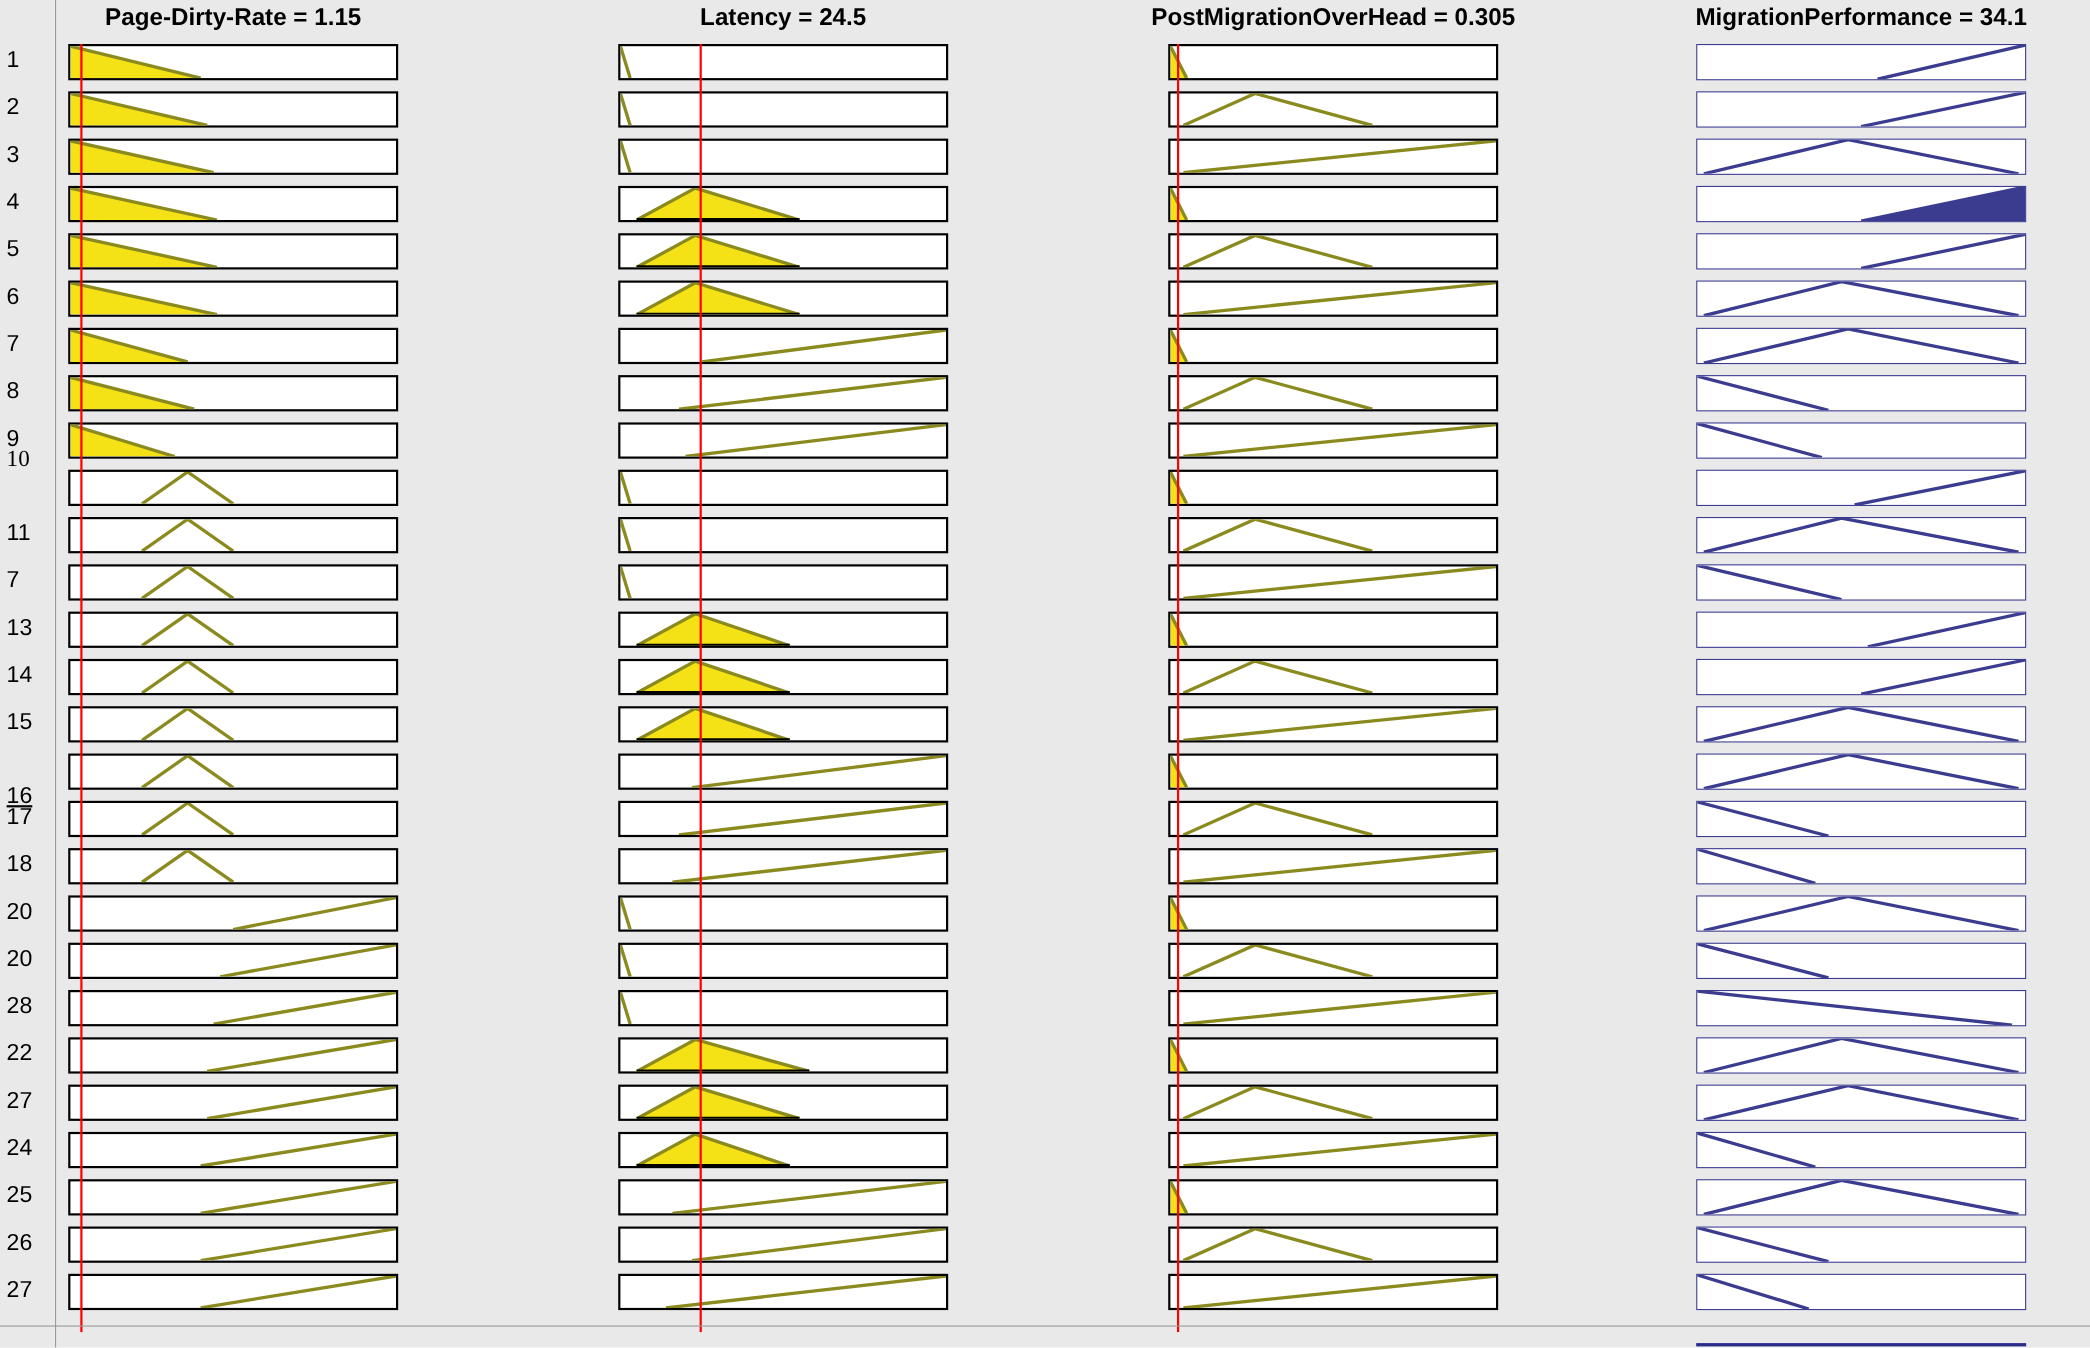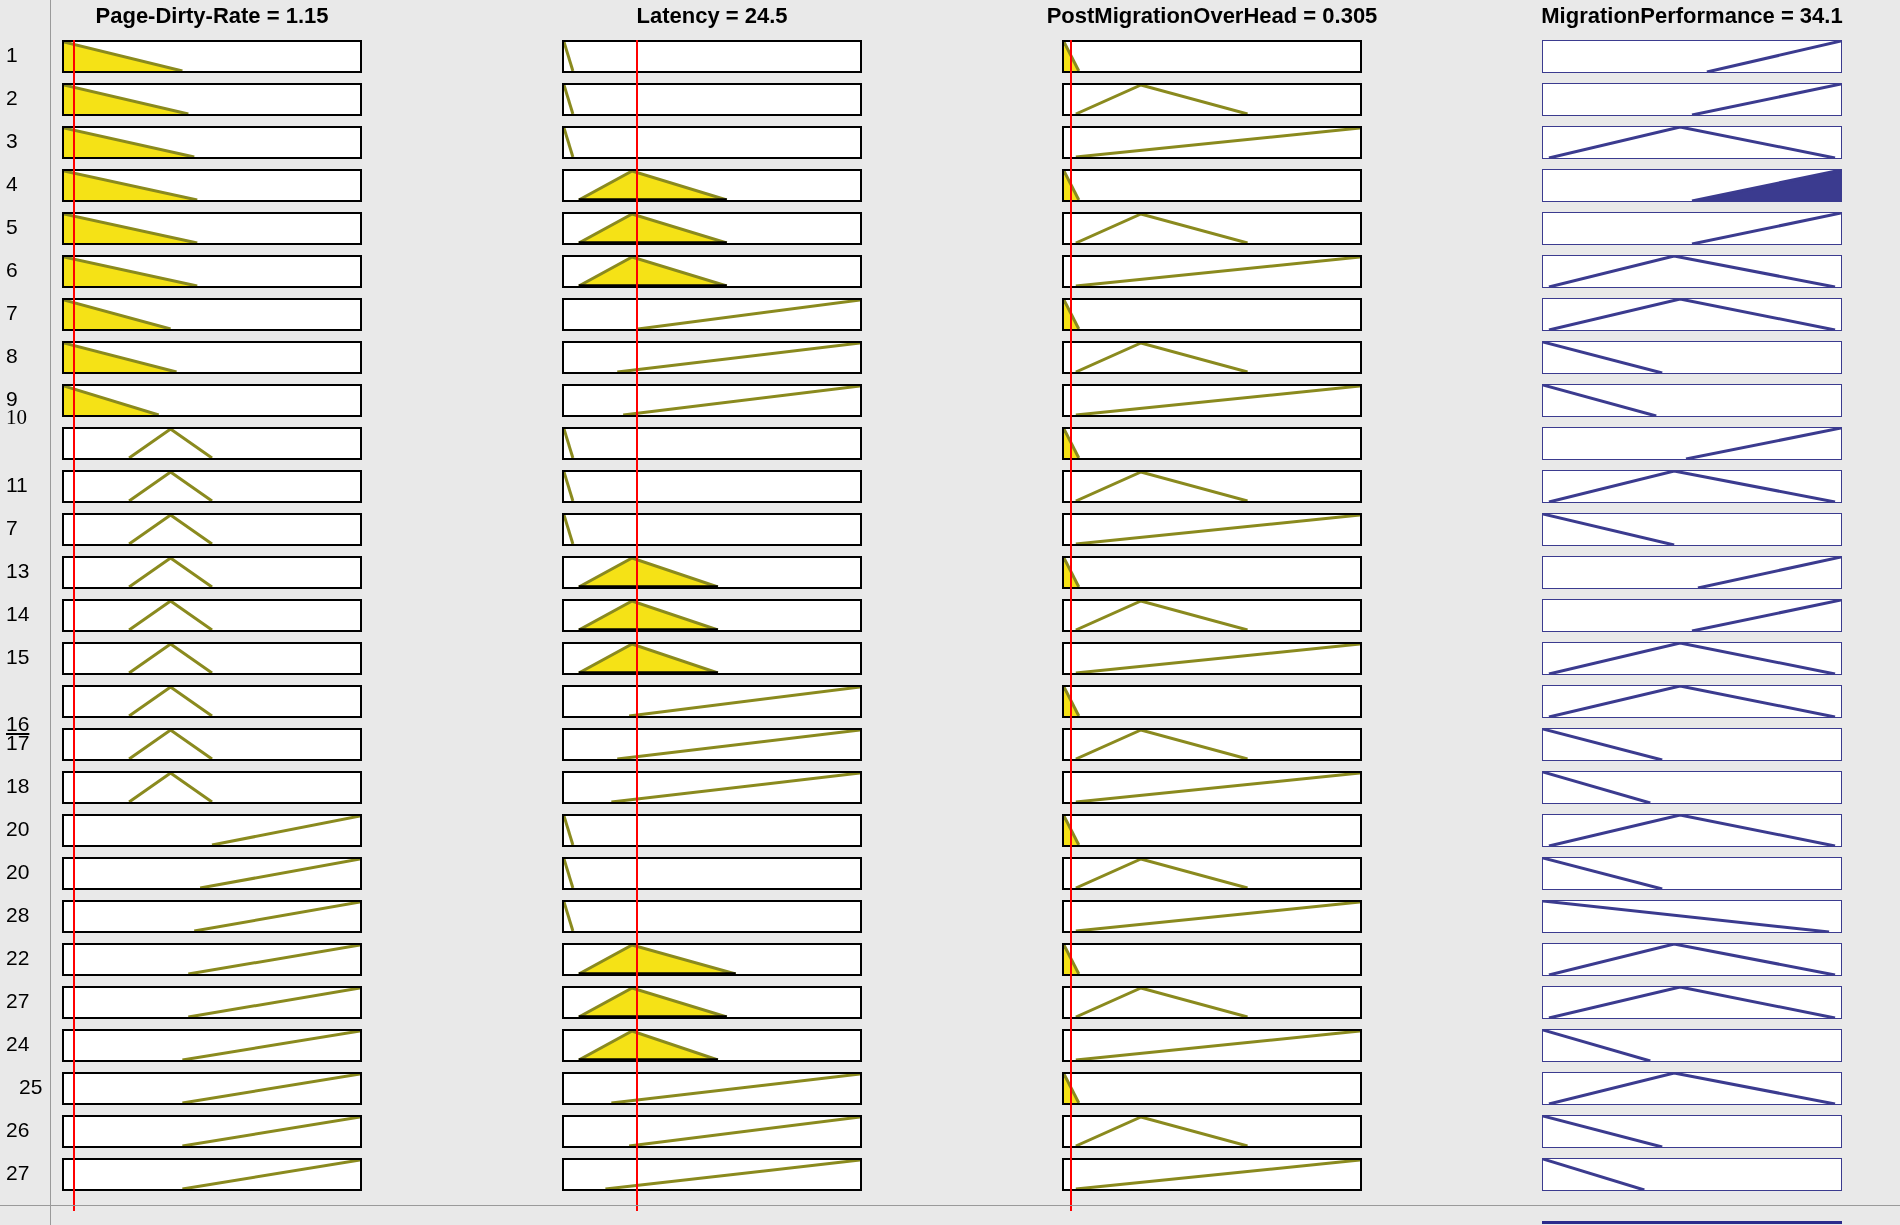--- a/index.html
+++ b/index.html
@@ -115,21 +115,21 @@
       <div class="rule-num" style="top: 645px;">15</div>
       <div class="rule-num" style="top: 712px; text-decoration: underline;">16</div>
       <div class="rule-num" style="top: 731px;">17</div>
       <div class="rule-num" style="top: 774px;">18</div>
       <div class="rule-num" style="top: 817px;">20</div>
       <div class="rule-num" style="top: 860px;">20</div>
       <div class="rule-num" style="top: 903px;">28</div>
       <div class="rule-num" style="top: 946px;">22</div>
       <div class="rule-num" style="top: 989px;">27</div>
       <div class="rule-num" style="top: 1032px;">24</div>
-      <div class="rule-num" style="top: 1075px; margin-left: 13px;">25</div>
+      <div class="rule-num" style="top: 1075px;">25</div>
       <div class="rule-num" style="top: 1118px;">26</div>
       <div class="rule-num" style="top: 1161px;">27</div>
       <div class="mf-cell" style="left: 62px; top: 40px; width: 300px; height: 33px;">
         <svg viewBox="0 0 100 100" preserveAspectRatio="none">
           <polygon points="0,100 0,0 40,100" fill="#f5e216" stroke="none"></polygon>
           <polyline points="0,0 40,100" fill="none" stroke="#8a8a1e" stroke-width="3" vector-effect="non-scaling-stroke"></polyline>
         </svg>
       </div>
       <div class="mf-cell" style="left: 62px; top: 83px; width: 300px; height: 33px;">
         <svg viewBox="0 0 100 100" preserveAspectRatio="none">

